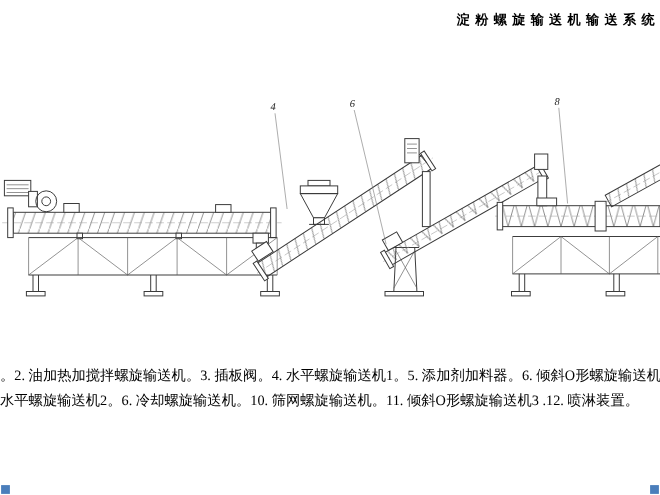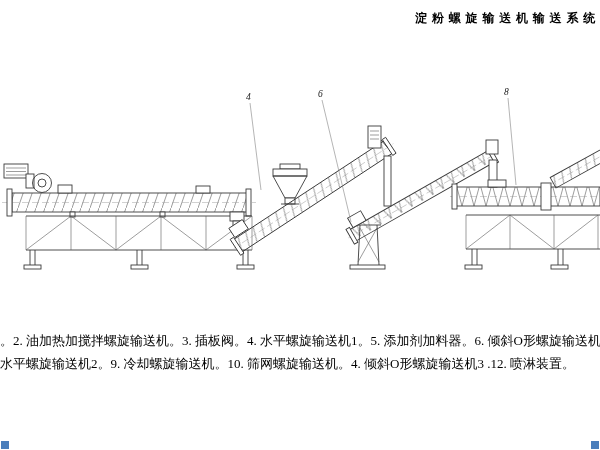--- a/index.html
+++ b/index.html
@@ -177,19 +177,19 @@
       </g>
       <g>
         <text class="callout" x="504" y="95">8</text>
         <line class="leader" x1="508" y1="98" x2="516" y2="185"></line>
       </g>
     </g>
   </svg>
 
   <div class="caption">
     <p>。2. 油加热加搅拌螺旋输送机。3. 插板阀。4. 水平螺旋输送机1。5. 添加剂加料器。6. 倾斜O形螺旋输送机2</p>
-    <p>水平螺旋输送机2。9. 冷却螺旋输送机。10. 筛网螺旋输送机。4. 倾斜O形螺旋输送机3 .12. 喷淋装置。</p>
+    <p>水平螺旋输送机2。6. 冷却螺旋输送机。10. 筛网螺旋输送机。11. 倾斜O形螺旋输送机3 .12. 喷淋装置。</p>
   </div>
 
   <div class="corner corner-left"></div>
   <div class="corner corner-right"></div>
 
 </div>
 
 </body></html>

